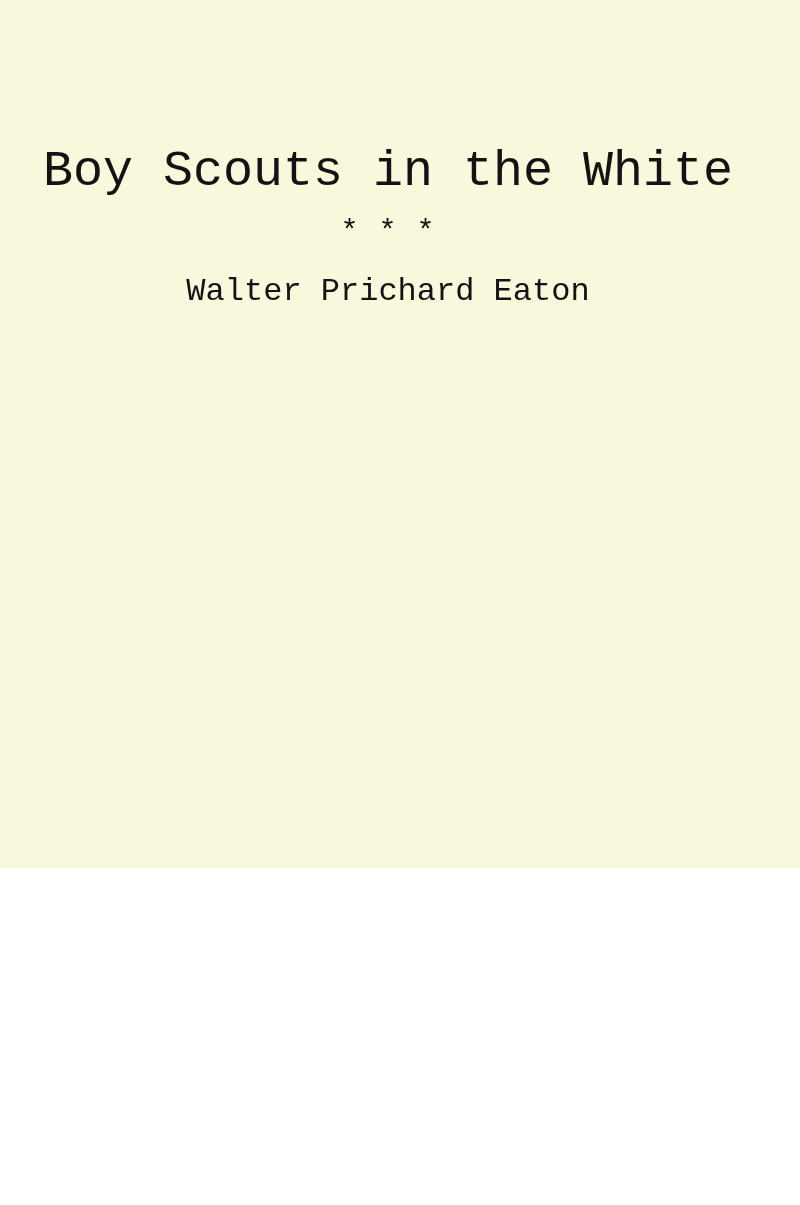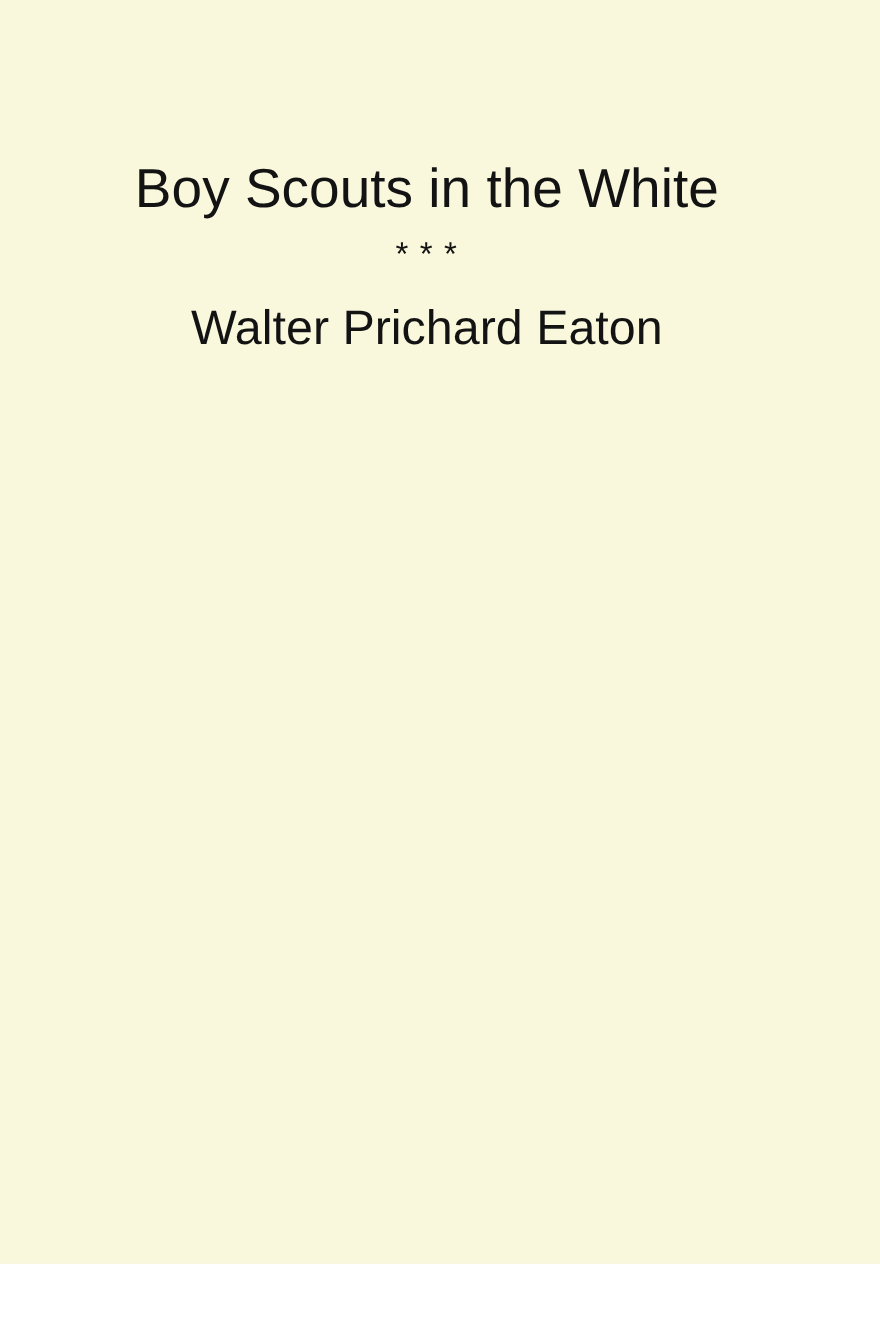--- a/index.html
+++ b/index.html
@@ -2,24 +2,24 @@
 <html><head>
 <meta charset="utf-8">
 <style>
   html, body {
     margin: 0;
     padding: 0;
   }
   .page {
     position: relative;
     width: 800px;
-    height: 1149px;
+    height: 868px;
     background: #f9f7dc;
     color: #131313;
-    font-family: Liberation Sans, sans-serif;
+    font-family: Liberation Mono, monospace;
     overflow: hidden;
     box-sizing: border-box;
   }
   .content {
     box-sizing: border-box;
     width: 100%;
     padding-top: 145px;
     padding-right: 24px; 
     text-align: center;
   }
@@ -35,21 +35,21 @@
     white-space: nowrap;
   }
   .separator {
     margin-top: 19px;
     font-size: 30px;
     line-height: 1;
     letter-spacing: 1px;
   }
   .author {
     margin-top: 26px;
-    font-size: 44px;
+    font-size: 32px;
     font-weight: 400;
     line-height: 1.2;
     text-align: center;
   }
 </style>
 </head>
 <body>
 
 <div class="page" style="background: rgb(249, 247, 220); color: rgb(19, 19, 19);">
   <div class="content">

